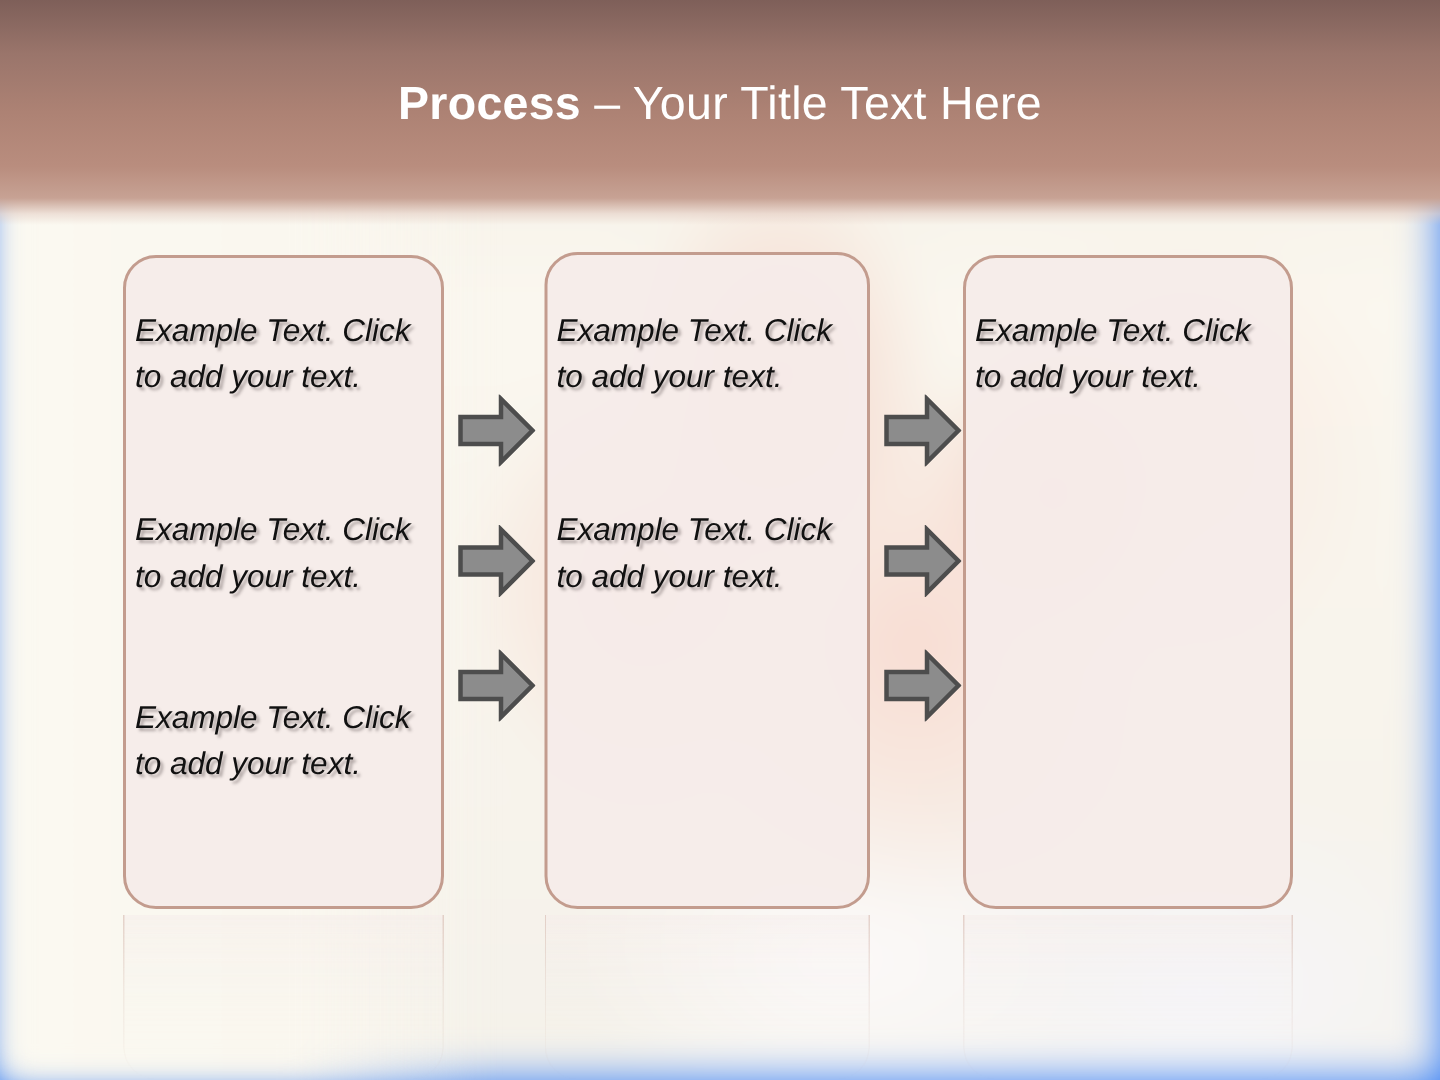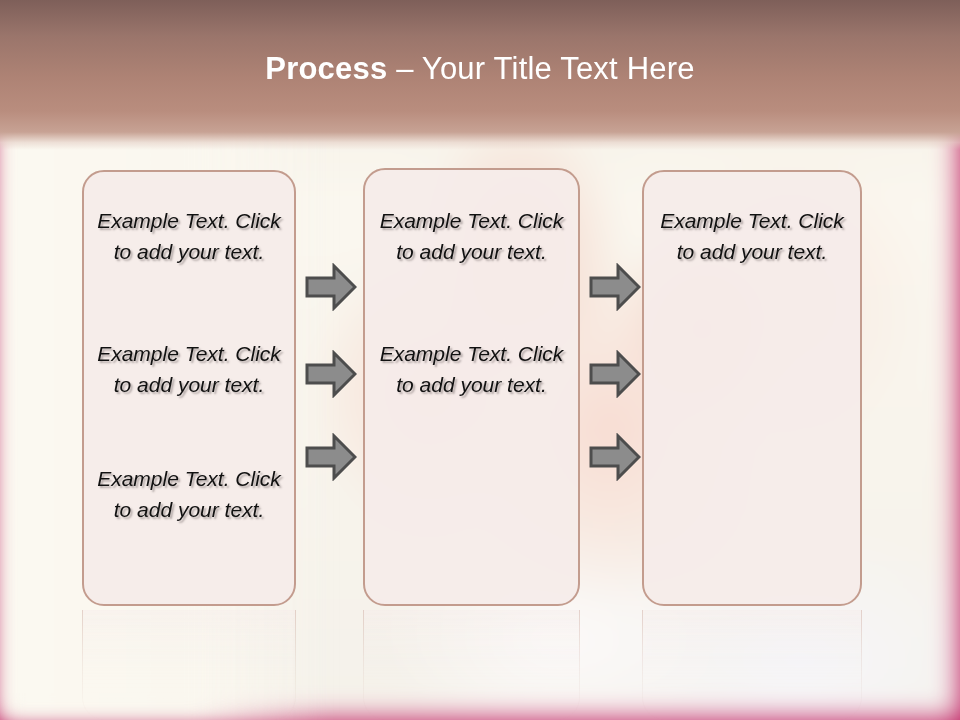--- a/index.html
+++ b/index.html
@@ -9,21 +9,21 @@
   }
   body {
     font-family: "Liberation Sans", sans-serif;
   }
 
   .slide {
     position: relative;
     width: 960px;
     height: 720px;
     overflow: hidden;
-    background: #be185d;
+    background: #3b82f6;
   }
 
   
   .bg-photo {
     position: absolute;
     inset: 0;
     
     background:
       radial-gradient(ellipse 150px 190px at 520px 250px, rgba(243,208,196,0.95) 0%, rgba(243,208,196,0) 72%),
       radial-gradient(ellipse 210px 250px at 610px 430px, rgba(248,219,209,0.95) 0%, rgba(248,219,209,0) 72%),
@@ -76,21 +76,20 @@
     position: absolute;
     box-sizing: border-box;
     border: 2px solid #c39c8e;
     border-radius: 22px;
     background: rgba(245,236,234,0.93);
   }
   .box-text {
     position: absolute;
     left: 10px;
     right: 10px;
-    text-align: center;
     font-style: italic;
     font-weight: normal;
     font-size: 21px;
     line-height: 31px;
     color: #111111;
     text-shadow: 2px 2px 2px rgba(90,80,80,0.45);
   }
 
   
   .reflection {

